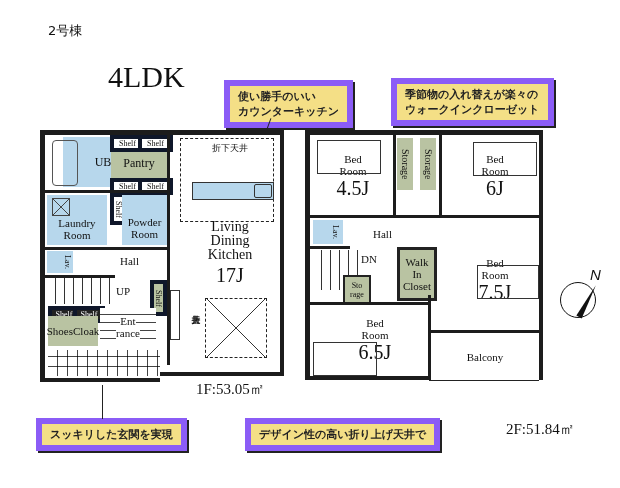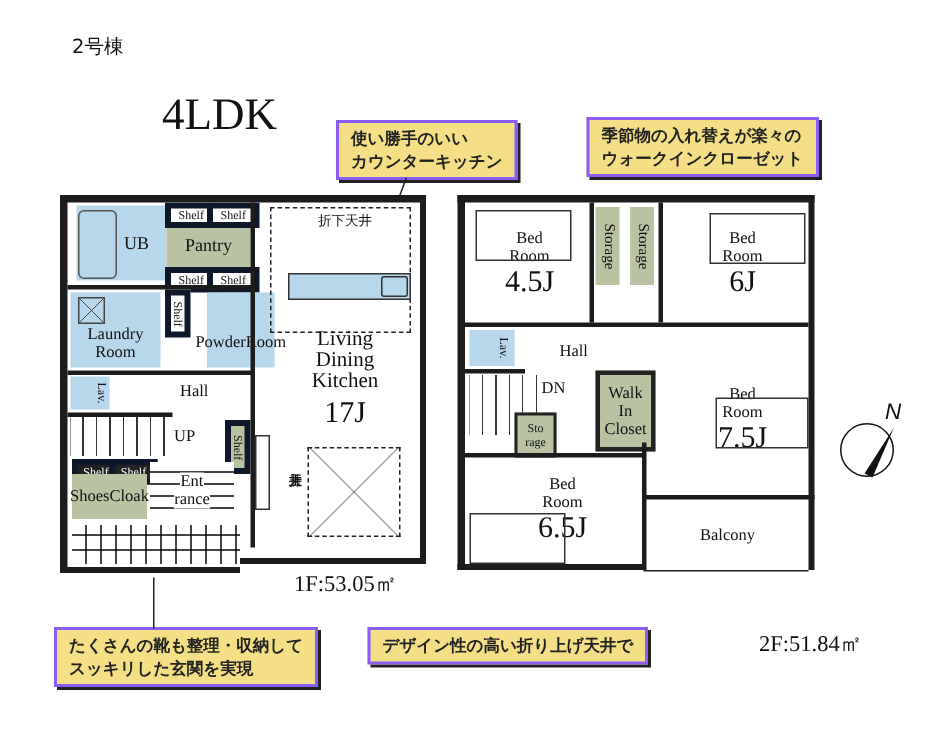--- a/index.html
+++ b/index.html
@@ -1,19 +1,19 @@
 <!DOCTYPE html>
 <html><head>
 <meta charset="utf-8">
 <style>
   html,body{margin:0;padding:0;background:#fff;}
   body{width:620px;height:488px;position:relative;overflow:hidden;font-family:"Liberation Serif",serif;color:#111;}
   .abs{position:absolute;}
   .sans{font-family:"DejaVu Sans","Liberation Sans",sans-serif;}
-  .callout{position:absolute;background:#f4df86;border:2px solid #8b5cf6;box-shadow:2px 2px 0 #222;font-family:"DejaVu Sans",sans-serif;font-weight:bold;font-size:11px;line-height:15px;padding:3px 8px;color:#222;white-space:nowrap;}
+  .callout{position:absolute;background:#f4df86;border:6px solid #8b5cf6;box-shadow:2px 2px 0 #222;font-family:"DejaVu Sans",sans-serif;font-weight:bold;font-size:11px;line-height:15px;padding:3px 8px;color:#222;white-space:nowrap;}
   .wall{position:absolute;background:#1c1c1c;}
   .room{position:absolute;display:flex;align-items:center;justify-content:center;text-align:center;font-size:11px;line-height:12px;}
   .blue{background:#b7d7ec;}
   .green{background:#b9c3a2;}
   .shelf{position:absolute;background:#fff;border:4px solid #0f172a;font-size:8px;line-height:9px;text-align:center;}
   .vtext{writing-mode:vertical-rl;}
   .big{font-size:20px;line-height:22px;}
   .lbl{position:absolute;font-size:11px;line-height:12px;}
 </style>
 </head>
@@ -27,38 +27,37 @@
   <div>カウンターキッチン</div>
 </div>
 <div class="abs" style="left:268px;top:118px;width:1px;height:14px;background:#222;transform:rotate(20deg);"></div>
 
 <div class="callout" style="left:391px;top:78px;">
   <div>季節物の入れ替えが楽々の</div>
   <div>ウォークインクローゼット</div>
 </div>
 
 <div class="callout" style="left:36px;top:418px;">
-  <div>たくさんの靴も整理・収納して</div>
   <div>スッキリした玄関を実現</div>
 </div>
 <div class="abs" style="left:102px;top:385px;width:1px;height:34px;background:#222;"></div>
 
 <div class="callout" style="left:245px;top:418px;">
   <div>デザイン性の高い折り上げ天井で</div>
 </div>
 
 <div class="abs" style="left:40px;top:130px;width:244px;height:250px;">
 
   <div class="wall" style="left:0;top:0;width:244px;height:5px;"></div>
   <div class="wall" style="left:0;top:0;width:5px;height:252px;"></div>
   <div class="wall" style="left:120px;top:242px;width:124px;height:4px;"></div>
   <div class="wall" style="left:240px;top:0;width:4px;height:246px;"></div>
   <div class="wall" style="left:0;top:248px;width:120px;height:4px;"></div>
 
-  <div class="room blue" style="left:11px;top:7px;width:60px;height:50px;">
+  <div class="room blue" style="left:23px;top:7px;width:60px;height:50px;">
     <span style="font-size:12px;margin-left:20px;">UB</span>
   </div>
   <div class="abs" style="left:12px;top:10px;width:24px;height:44px;border:1px solid #555;border-radius:4px;"></div>
 
   <div class="room green" style="left:71px;top:16px;width:56px;height:34px;">
     <span style="font-size:12px;">Pantry</span>
   </div>
   <div class="shelf" style="left:70px;top:5px;width:27px;">Shelf</div>
   <div class="shelf" style="left:98px;top:5px;width:27px;">Shelf</div>
   <div class="shelf" style="left:70px;top:48px;width:27px;">Shelf</div>
@@ -66,21 +65,21 @@
 
   <div class="wall" style="left:5px;top:60px;width:125px;height:3px;"></div>
 
   <div class="room blue" style="left:7px;top:65px;width:60px;height:50px;flex-direction:column;padding-top:18px;box-sizing:border-box;">
     <span>Laundry</span>
     <span>Room</span>
   </div>
   <div class="abs" style="left:12px;top:68px;width:16px;height:16px;border:1px solid #444;background:linear-gradient(45deg,transparent 48%,#444 49%,#444 51%,transparent 52%),linear-gradient(-45deg,transparent 48%,#444 49%,#444 51%,transparent 52%);"></div>
   <div class="shelf vtext" style="left:70px;top:63px;height:24px;width:9px;">Shelf</div>
 
-  <div class="room blue" style="left:82px;top:65px;width:45px;height:50px;flex-direction:row;padding-top:16px;box-sizing:border-box;margin-left:16px;">
+  <div class="room blue" style="left:82px;top:65px;width:45px;height:50px;flex-direction:column;padding-top:16px;box-sizing:border-box;">
     <span>Powder</span>
     <span>Room</span>
   </div>
   <div class="wall" style="left:5px;top:117px;width:125px;height:3px;"></div>
   <div class="wall" style="left:127px;top:5px;width:3px;height:230px;"></div>
 
   <div class="room blue" style="left:7px;top:121px;width:26px;height:22px;">
     <span class="vtext" style="font-size:8px;margin-left:14px;">Lav.</span>
   </div>
   <div class="lbl" style="left:80px;top:125px;">Hall</div>

